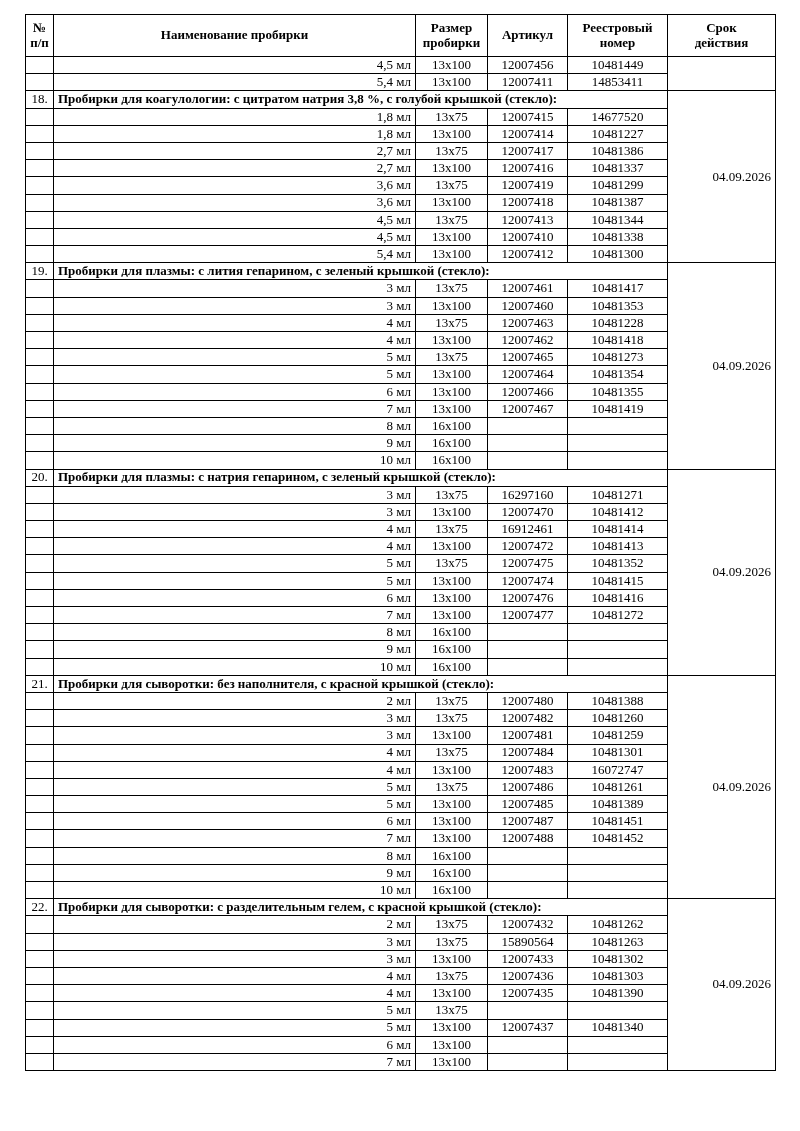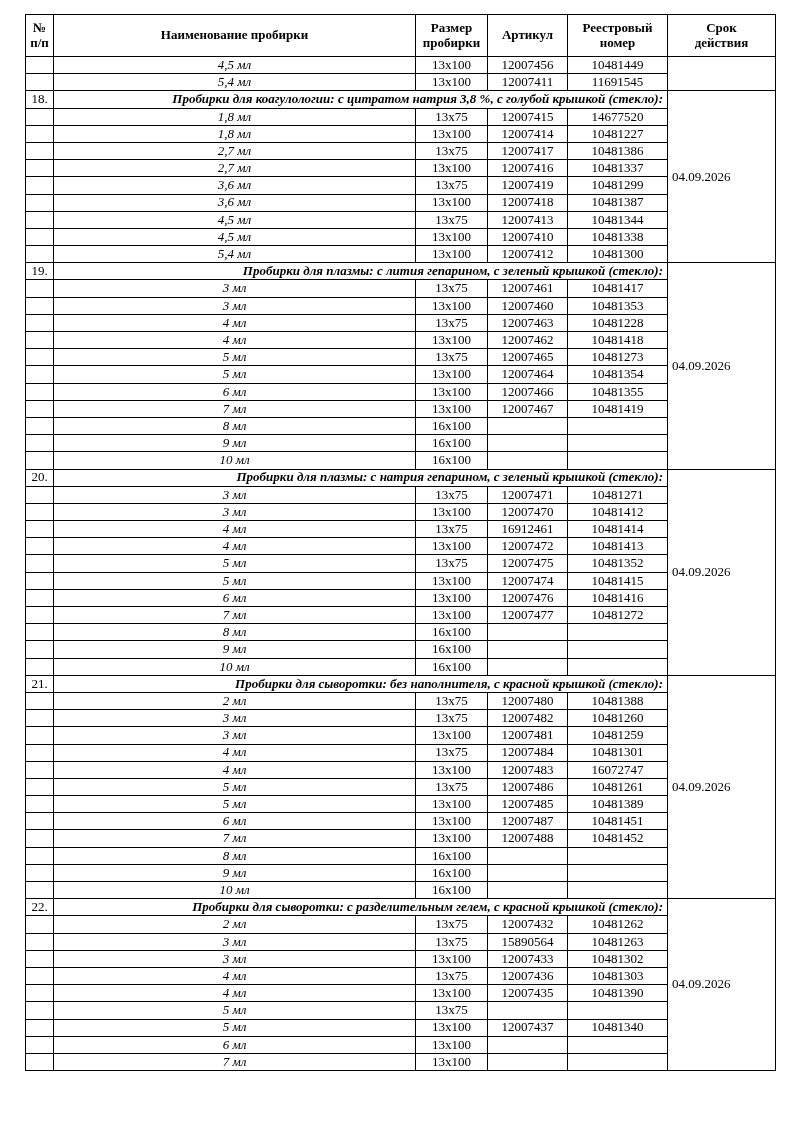--- a/index.html
+++ b/index.html
@@ -35,28 +35,27 @@
     text-align: center;
     white-space: pre-line;
     height: 42px;
     padding: 2px;
   }
   .doc-table tbody td {
     height: 17.2px;
     white-space: nowrap;
   }
   .center { text-align: center; }
-  .name-cell { text-align: center; font-style: italic; }
+  .name-cell { text-align: right; }
   .section-title {
     font-weight: bold;
+    text-align: left;
+  }
+  .validity-cell {
     text-align: right;
-    font-style: italic;
-  }
-  .validity-cell {
-    text-align: left;
     vertical-align: middle;
   }
 </style>
 </head>
 <body>
 
 <div class="page">
   <table class="doc-table">
     <colgroup>
       <col style="width:28px">
@@ -87,21 +86,21 @@
           <td class="center">13x100</td>
           <td class="center">12007456</td>
           <td class="center">10481449</td>
           <td class="validity-cell" rowspan="2"></td>
         </tr>
         <tr>
           <td class="center"></td>
           <td class="name-cell">5,4 мл</td>
           <td class="center">13x100</td>
           <td class="center">12007411</td>
-          <td class="center">11691545</td>
+          <td class="center">14853411</td>
         </tr>
         <tr>
           <td class="center">18.</td>
           <td class="section-title" colspan="4">Пробирки для коагулологии: с цитратом натрия 3,8 %, с голубой крышкой (стекло):</td>
           <td class="validity-cell" rowspan="10">04.09.2026</td>
         </tr>
         <tr>
           <td class="center"></td>
           <td class="name-cell">1,8 мл</td>
           <td class="center">13x75</td>
@@ -248,21 +247,21 @@
         </tr>
         <tr>
           <td class="center">20.</td>
           <td class="section-title" colspan="4">Пробирки для плазмы: с натрия гепарином, с зеленый крышкой (стекло):</td>
           <td class="validity-cell" rowspan="12">04.09.2026</td>
         </tr>
         <tr>
           <td class="center"></td>
           <td class="name-cell">3 мл</td>
           <td class="center">13x75</td>
-          <td class="center">12007471</td>
+          <td class="center">16297160</td>
           <td class="center">10481271</td>
         </tr>
         <tr>
           <td class="center"></td>
           <td class="name-cell">3 мл</td>
           <td class="center">13x100</td>
           <td class="center">12007470</td>
           <td class="center">10481412</td>
         </tr>
         <tr>

